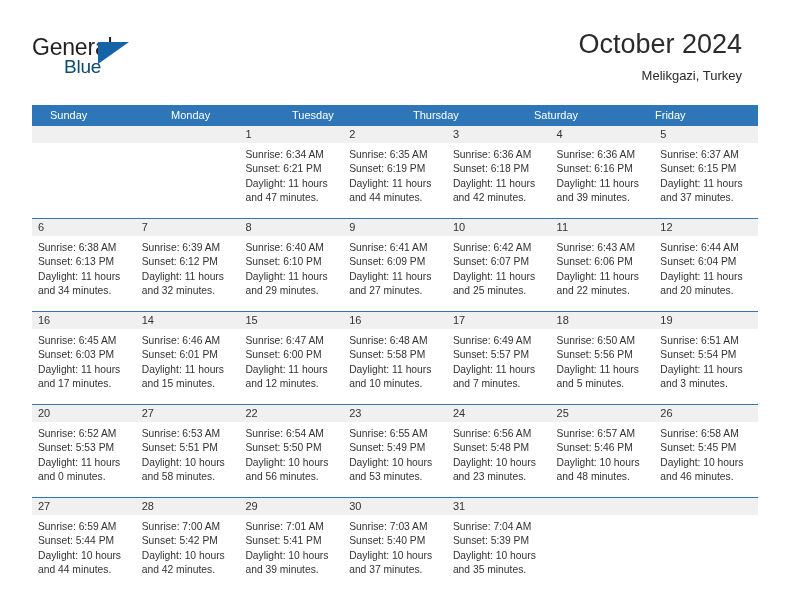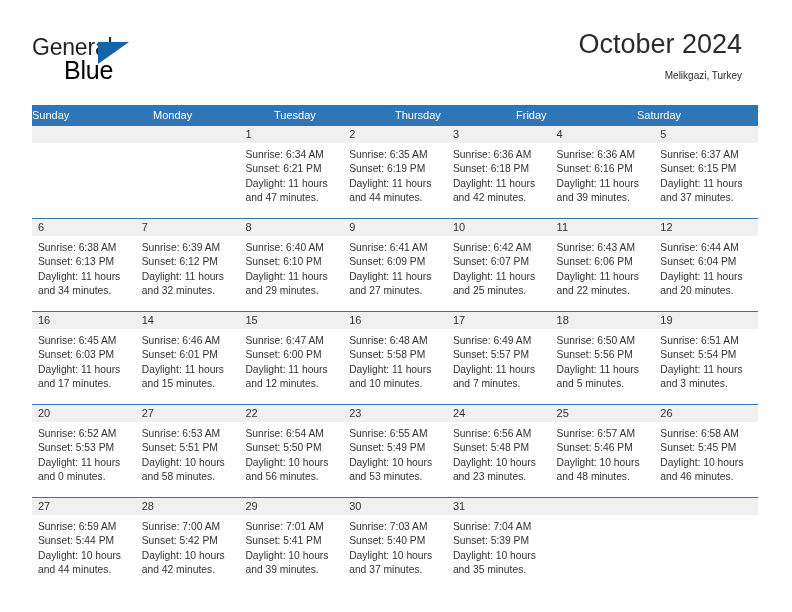--- a/index.html
+++ b/index.html
@@ -42,23 +42,23 @@
     top: 0;
     font-size: 23px;
     letter-spacing: -0.2px;
     color: #231f20;
     font-family: "Liberation Sans", sans-serif;
   }
   .logo-blue {
     position: absolute;
     left: 32px;
     top: 22px;
-    font-size: 25px;
+    font-size: 19px;
     letter-spacing: -0.2px;
-    color: #000000;
+    color: #0c4a6e;
     font-family: "Liberation Sans", sans-serif;
   }
   .logo-tri {
     position: absolute;
     left: 66px;
     top: 8px;
     width: 0;
     height: 0;
     border-left: 31px solid #1763a8;
     border-bottom: 22px solid transparent;
@@ -71,21 +71,21 @@
     text-align: right;
   }
   .cal-title {
     font-size: 27px;
     color: #2b2b2b;
     font-weight: normal;
     line-height: 32px;
     white-space: nowrap;
   }
   .cal-sub {
-    font-size: 10px;
+    font-size: 13px;
     color: #2b2b2b;
     line-height: 20px;
     margin-top: 6px;
     white-space: nowrap;
   }
 
   
   .calendar {
     position: absolute;
     left: 32px;
@@ -96,21 +96,21 @@
     display: flex;
     width: 100%;
     background: #2f76b8;
     height: 21px;
   }
   .weekday {
     flex: 1 1 0;
     color: #ffffff;
     font-size: 11px;
     line-height: 21px;
-    padding-left: 0;
+    padding-left: 18px;
     box-sizing: border-box;
     white-space: nowrap;
     overflow: hidden;
   }
 
   .week {
     display: flex;
     width: 100%;
     border-top: 1.6px solid #2f76b8;
     box-sizing: border-box;
@@ -167,22 +167,22 @@
     </div>
 
   </div>
 
   <div class="calendar">
     <div class="weekdays">
         <div class="weekday">Sunday</div>
         <div class="weekday">Monday</div>
         <div class="weekday">Tuesday</div>
         <div class="weekday">Thursday</div>
+        <div class="weekday">Saturday</div>
         <div class="weekday">Friday</div>
-        <div class="weekday">Saturday</div>
       </div>
     <div id="weeks-container">
         <div class="week first">
           <div class="day empty">
             <div class="day-num"></div>
             <div class="day-body"></div>
           </div>
           <div class="day empty">
             <div class="day-num"></div>
             <div class="day-body"></div>

